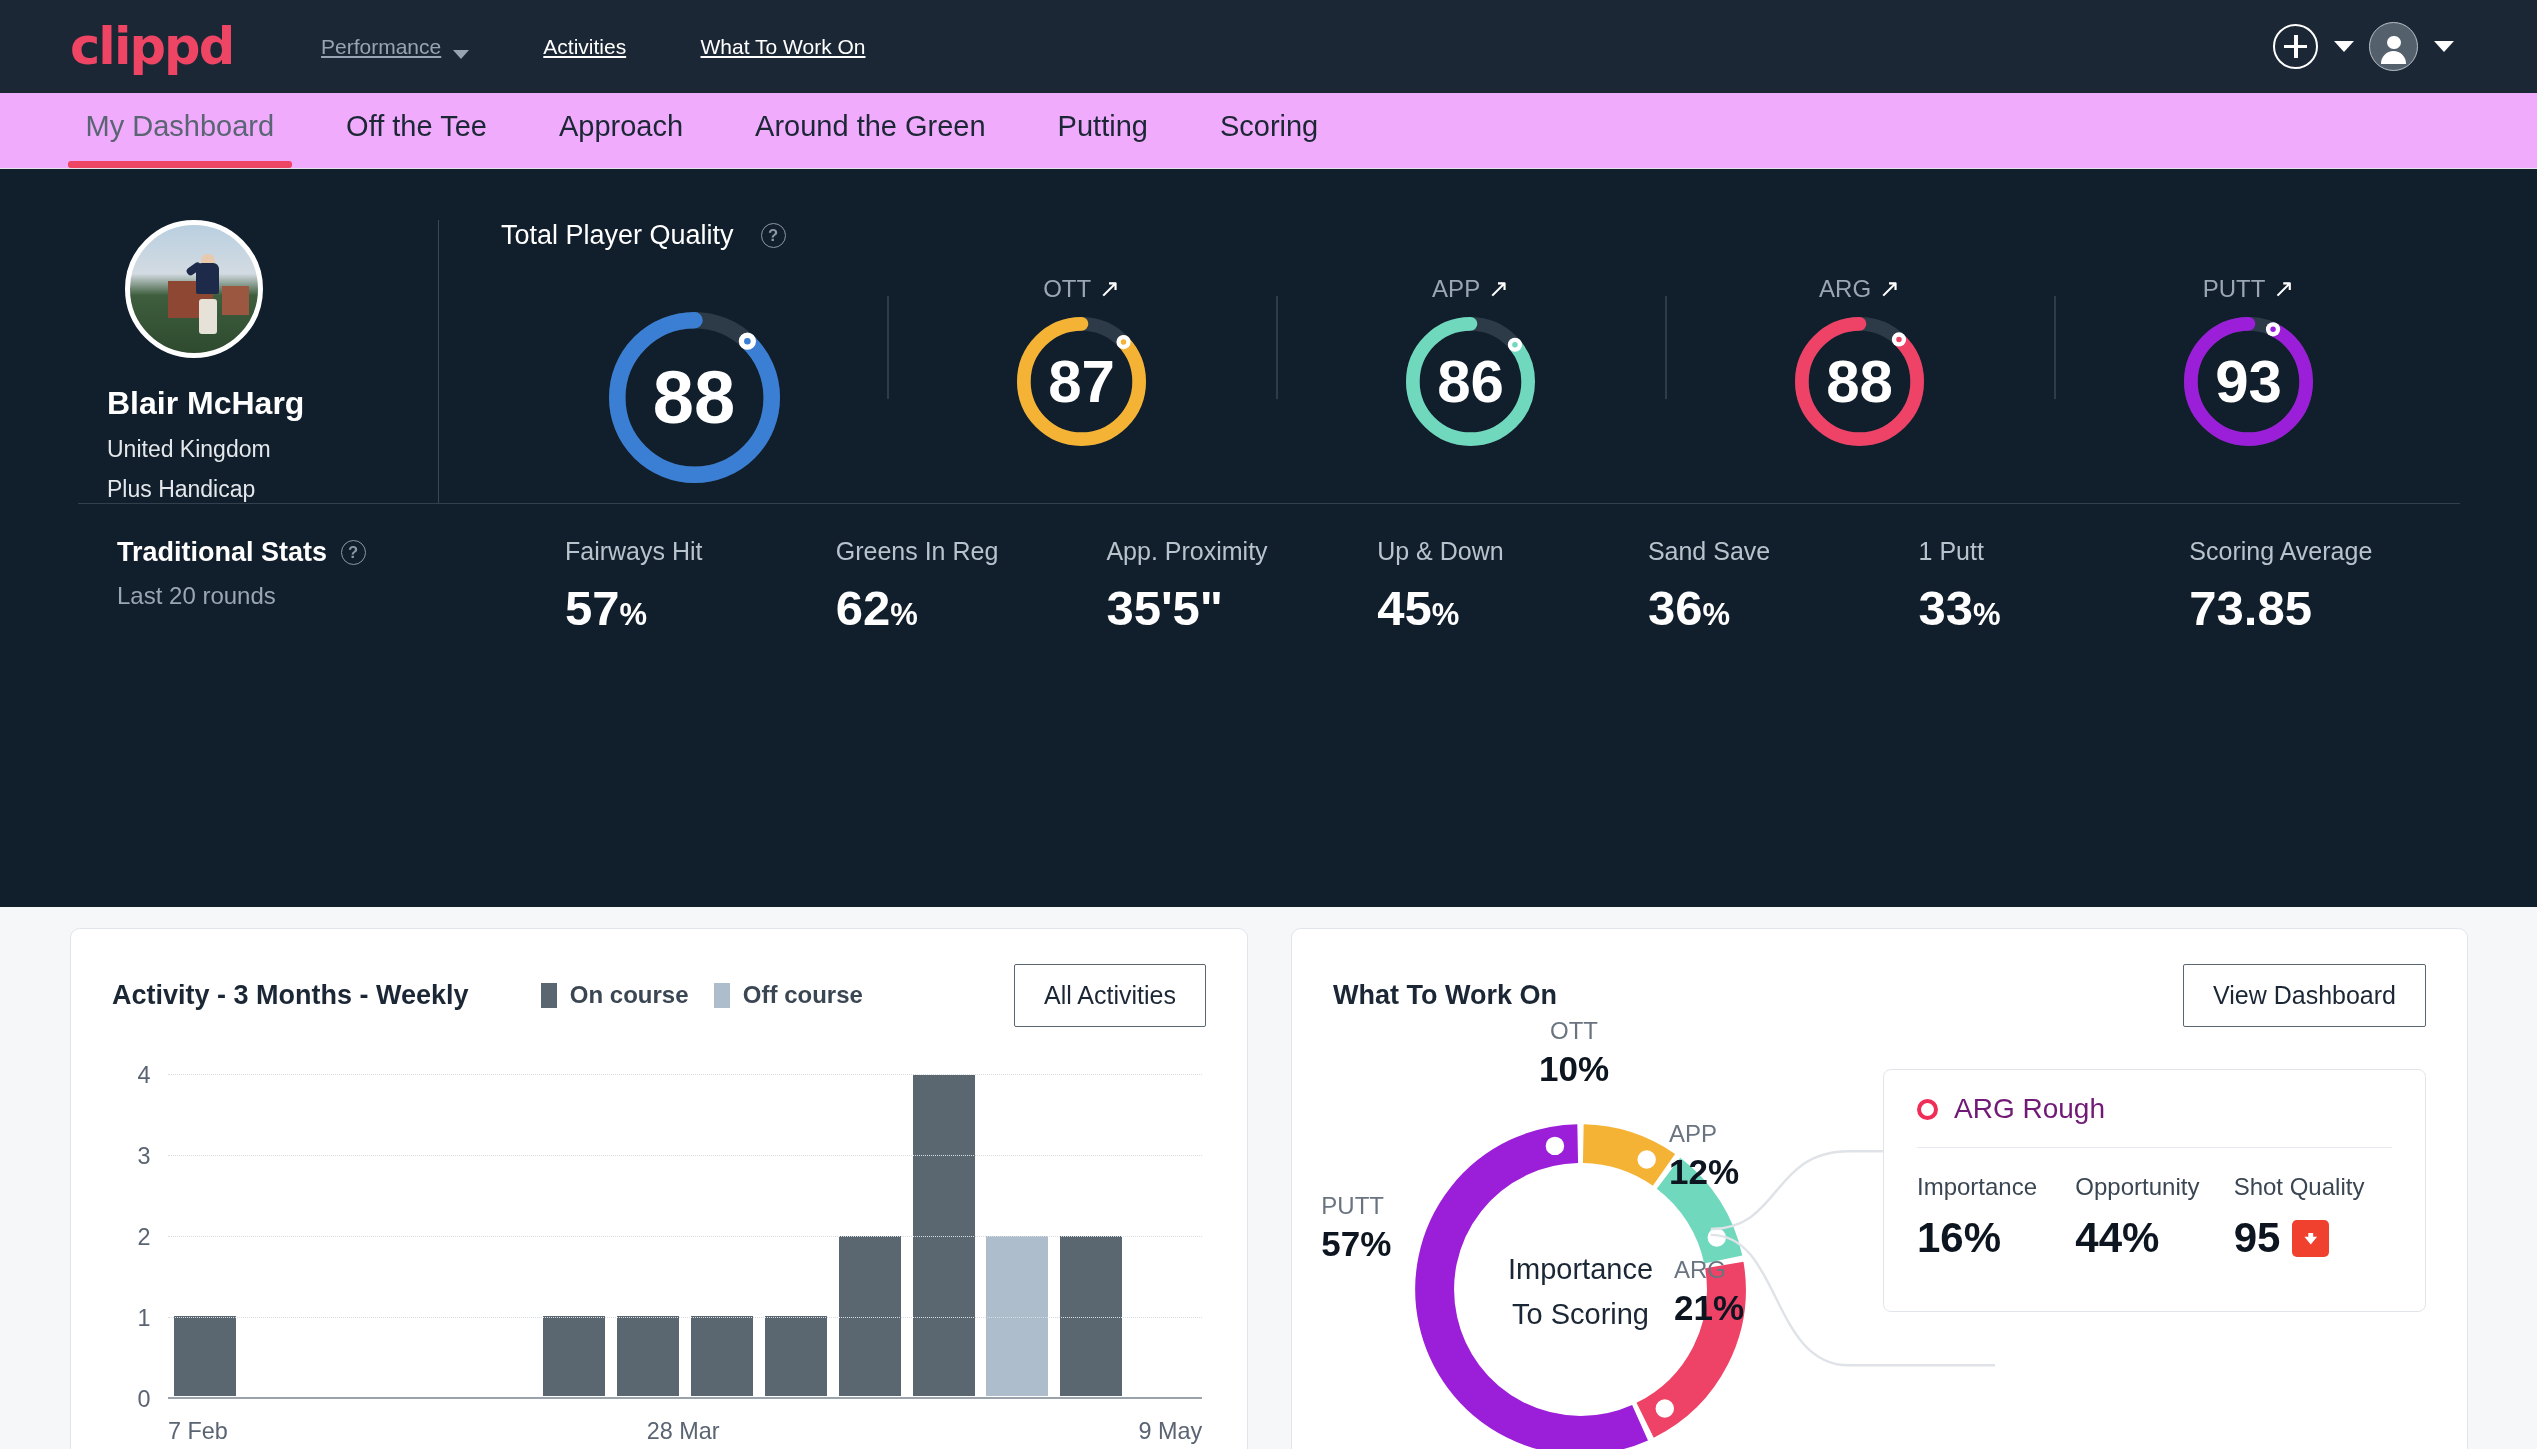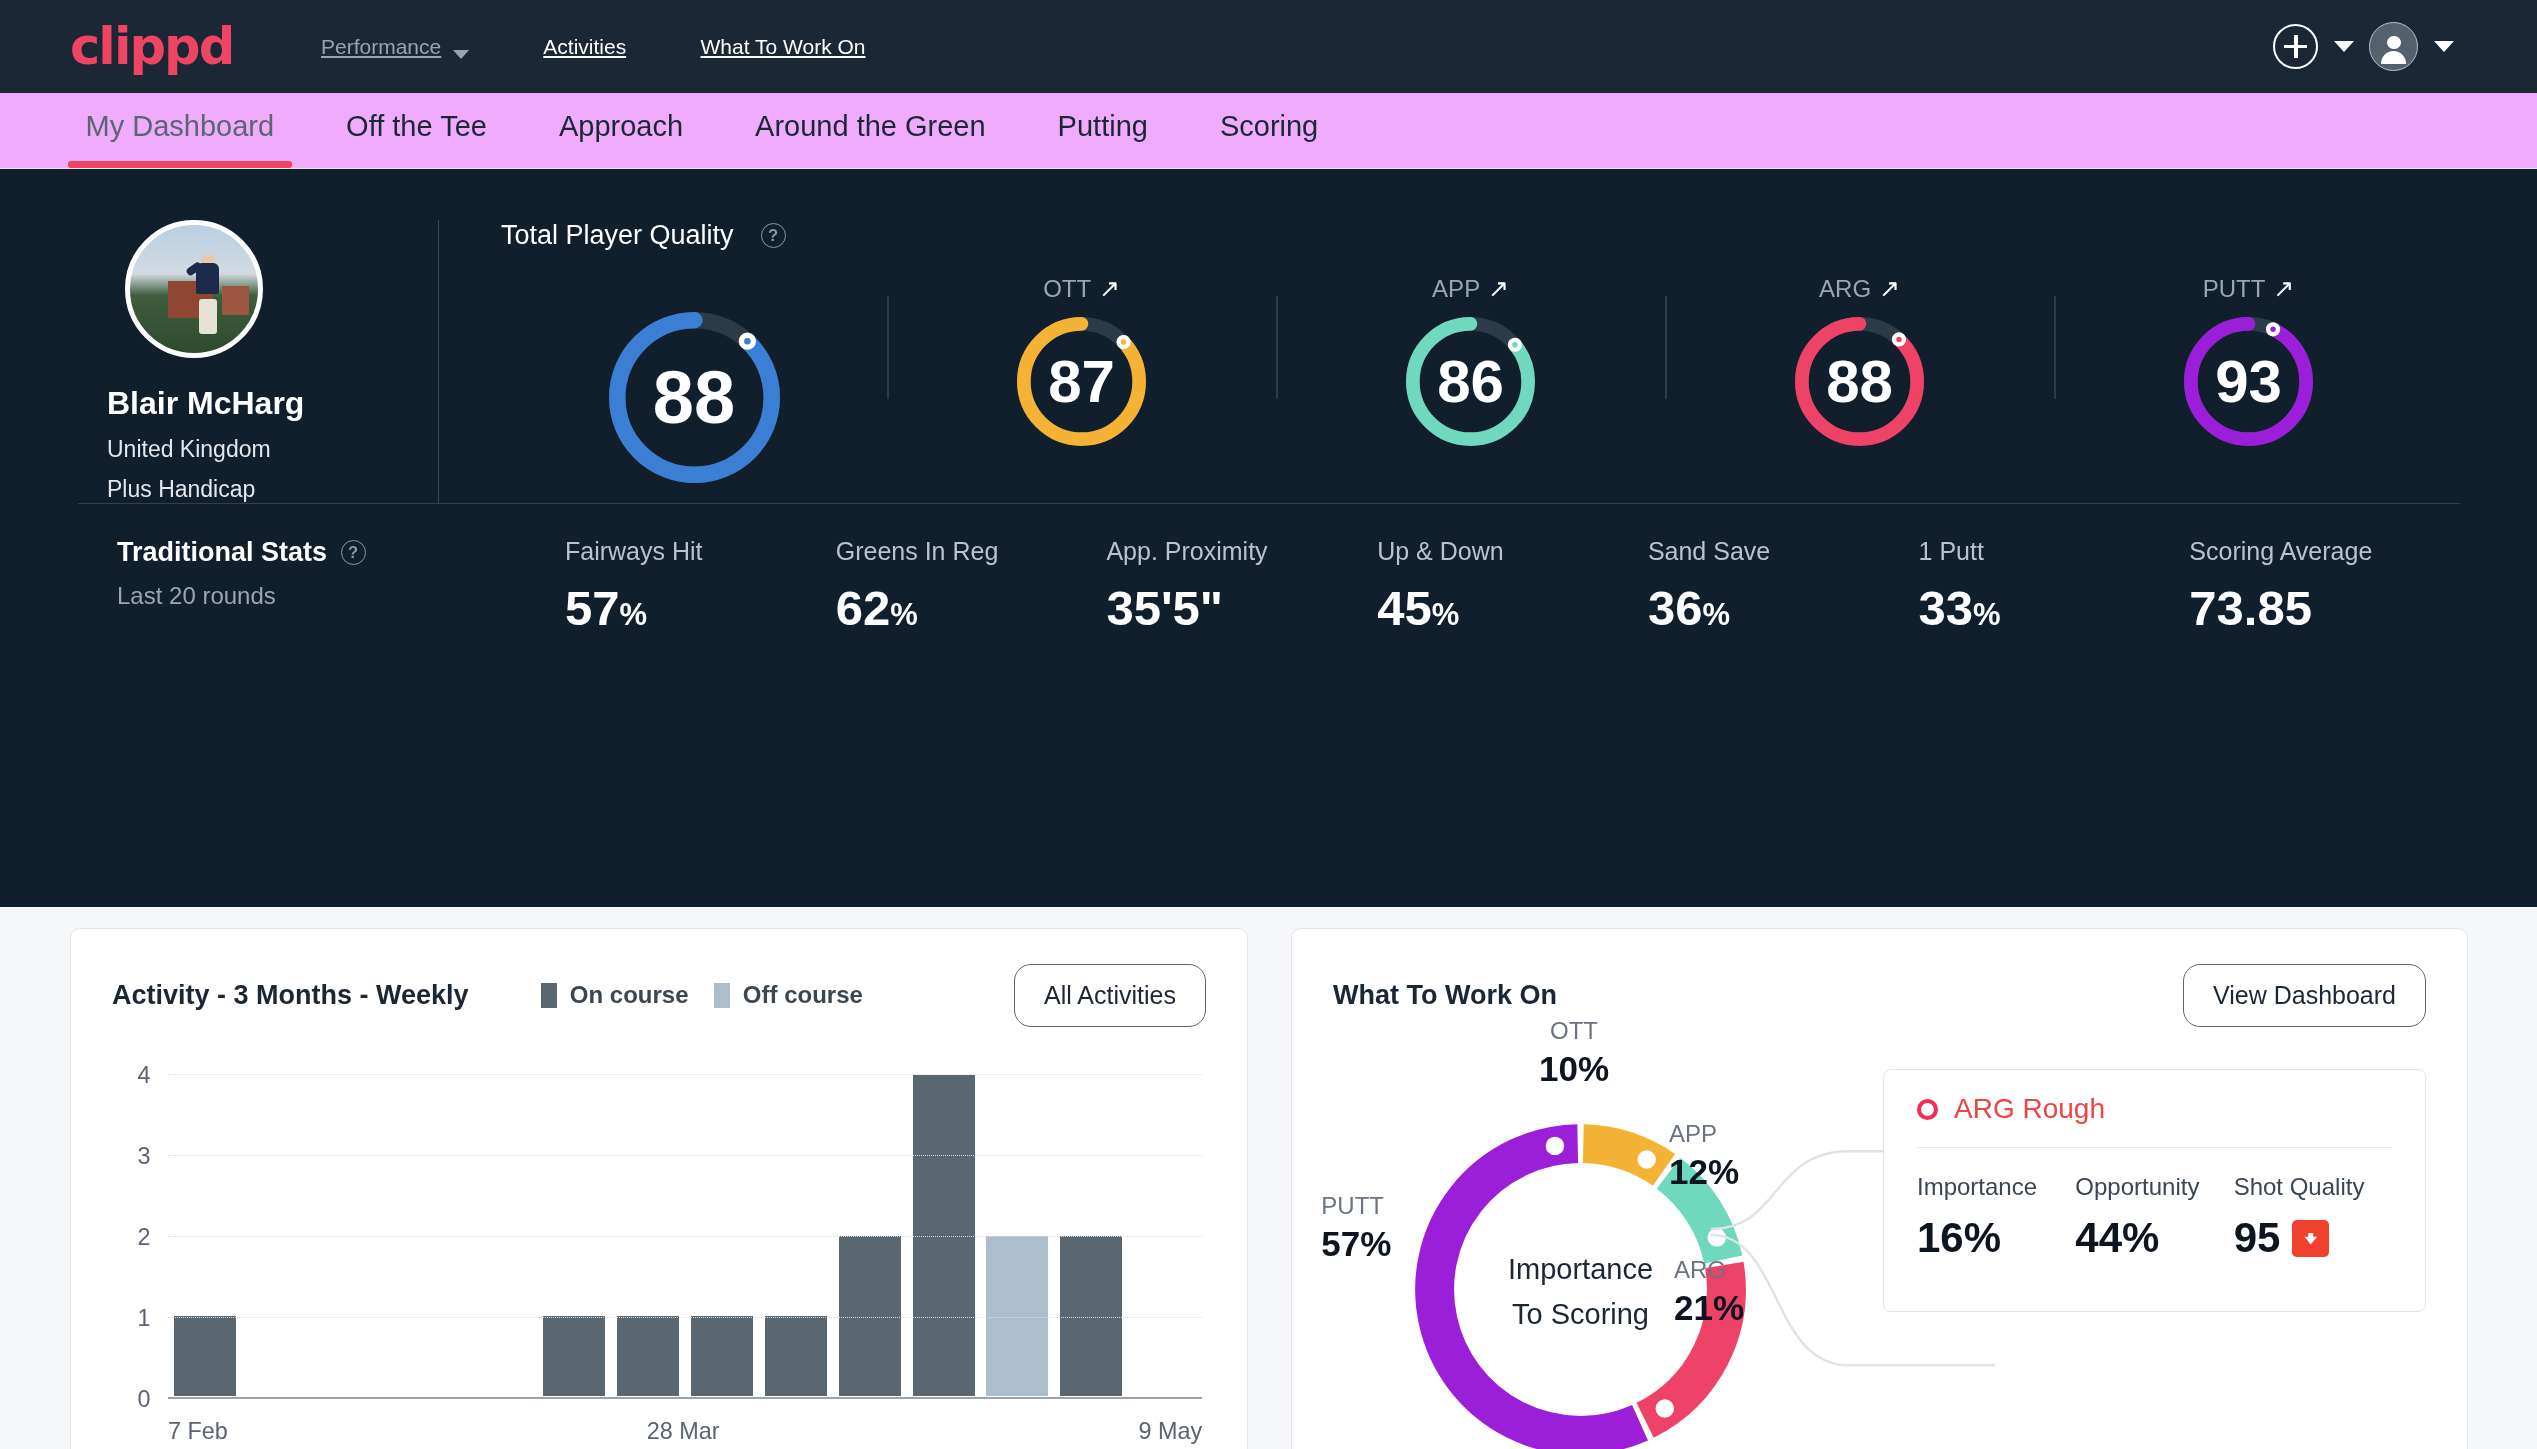--- a/index.html
+++ b/index.html
@@ -136,21 +136,21 @@
   .card-activity { width: 1178px; padding: 35px 41px 0 41px;}
   .card-work { flex: 1; padding: 35px 41px 0 41px;}
   .card-head { display: flex; align-items: center; }
   .card-title { font-size: 27px; color: #1b2735; font-weight: 700;}
   .legend { display: flex; align-items: center; gap: 25px; margin-left: 72px;}
   .legend-item { display: flex; align-items: center; gap: 12.7px; font-size: 24px; color: #3b4653; font-weight: bold;}
   .sw { width: 16.6px; height: 25px; }
   .sw.on { background: #5b6770; }
   .sw.off { background: #aebdcc; }
   .btn {
-    margin-left: auto; border: 1.9px solid #5b6770; border-radius: 17px;
+    margin-left: auto; border: 1.9px solid #5b6770; border-radius: 2px;
     padding: 15.6px 29px; font-size: 25px; color: #1b2735; background: #fff;
     cursor: pointer; white-space: nowrap;
   }
 
   
   .chart { position: relative; margin-top: 43px; height: 389px; }
   .plot { position: absolute; left: 56px; right: 3.9px; top: 5.8px; bottom: 60px; }
   .gl { position: absolute; left: 0; right: 0; height: 0;
         border-top: 1.9px dotted #d8dde3; }
   .axis0 { position:absolute; left:0; right:0; bottom:0; border-top: 2.9px solid #9aa3ab;}
@@ -176,21 +176,21 @@
   .dlbl .k { font-size: 24px; color: #6a7480; }
   .dlbl .v { font-size: 35px; color: #0d1520; font-weight: bold; margin-top: 3.9px; }
 
   .detail-card {
     position: absolute; right: 0; top: 25px; width: 543px; height: 243px;
     border: 1.9px solid #e1e5ea; border-radius: 7.8px; background: #fff;
     padding: 23.4px 33px;
   }
   .dc-head { display: flex; align-items: center; gap: 15.6px; }
   .dc-ring { width: 21.4px; height: 21.4px; border-radius: 50%; border: 4.9px solid #ef2d56; }
-  .dc-title { font-size: 28px; color: #ef4444; font-weight: 500; }
+  .dc-title { font-size: 28px; color: #701a75; font-weight: 500; }
   .dc-rule { border-top: 1.9px solid #e6e9ed; margin: 21.4px 0 25px 0; }
   .dc-cols { display: flex; }
   .dc-col { flex: 1; }
   .dc-k { font-size: 24px; color: #3b4653; }
   .dc-v { font-size: 42px; color: #0d1520; font-weight: bold; margin-top: 13.6px;
           display: flex; align-items: center; gap: 11.7px;}
   .dn-badge { width: 37px; height: 37px; background: #f0412e; border-radius: 4.9px;
     display: flex; align-items: center; justify-content: center; }
 </style>
 </head>

